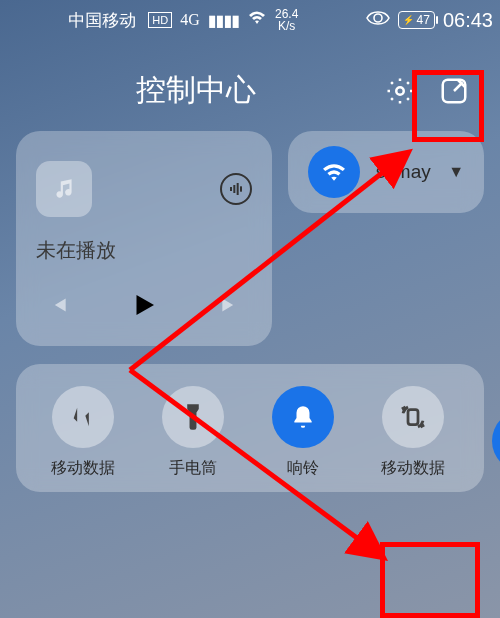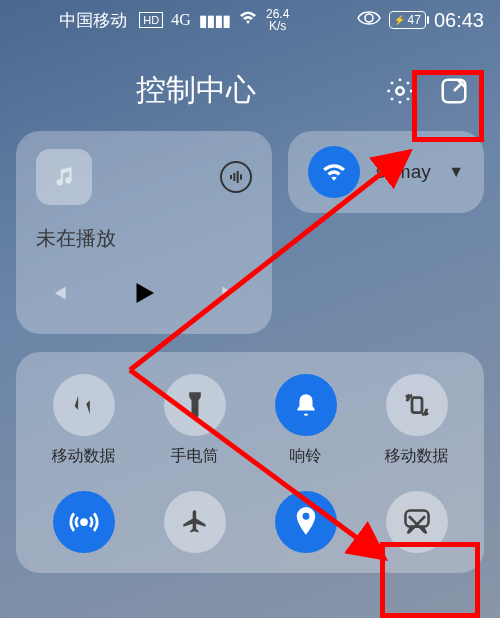--- a/index.html
+++ b/index.html
@@ -7,21 +7,21 @@
     width: 500px; height: 618px;
     background: linear-gradient(160deg, #4a6890 0%, #6a85a8 40%, #8a95a8 100%);
     font-family: -apple-system, "Helvetica Neue", sans-serif;
     color: #fff;
     overflow: hidden;
     position: relative;
   }
   
   .status {
     display: flex; align-items: center; justify-content: flex-end;
-    height: 40px; padding: 0 16px; gap: 8px;
+    height: 40px; padding: 0 7px; gap: 8px;
     font-size: 16px; font-weight: 500;
   }
   .status .carrier { font-size: 17px; margin-right: 4px; }
   .status .badge {
     border: 1.5px solid #fff; border-radius: 0;
     font-size: 11px; padding: 0 3px; line-height: 14px;
   }
   .status .sig { letter-spacing: -1px; }
   .status .speed { font-size: 12px; line-height: 1; text-align: center; }
   .status .eye { margin-left: auto; }
@@ -47,21 +47,21 @@
   
   .card {
     background: rgba(255,255,255,0.28);
     border-radius: 24px;
     backdrop-filter: blur(10px);
   }
   .row1 {
     display: flex; gap: 16px; padding: 0 16px;
   }
   .media {
-    flex: 1.1; padding: 18px 20px 22px;
+    flex: 1.1; padding: 30px 20px 22px;
     display: flex; flex-direction: column;
   }
   .media-top { display:flex; justify-content: space-between; align-items:center; }
   .media-art {
     width: 56px; height: 56px; border-radius: 14px;
     background: rgba(255,255,255,0.35);
     display:flex; align-items:center; justify-content:center;
     color: rgba(255,255,255,0.6);
   }
   .media-sound {
@@ -83,21 +83,21 @@
     display:flex; align-items:center; justify-content:center;
   }
   .pill .cicon.on { background: #1a73e8; color:#fff; }
   .pill .cicon.off { background: rgba(255,255,255,0.35); color: #555; }
   .pill .lbl { flex:1; font-size: 19px; color: #2a2a2a; }
   .pill .chev { color: #333; }
 
   
   .tiles {
     margin: 18px 16px 1px; padding: 22px 12px 10px;
-    display:flex; flex-direction:column;
+    display:flex; 
   }
   .tile-row { display:flex; justify-content: space-around; }
   .tile {
     width: 110px; display:flex; flex-direction:column; align-items:center; gap: 10px;
     cursor: pointer;
   }
   .ticon {
     width: 62px; height: 62px; border-radius: 50%;
     display:flex; align-items:center; justify-content:center;
   }

